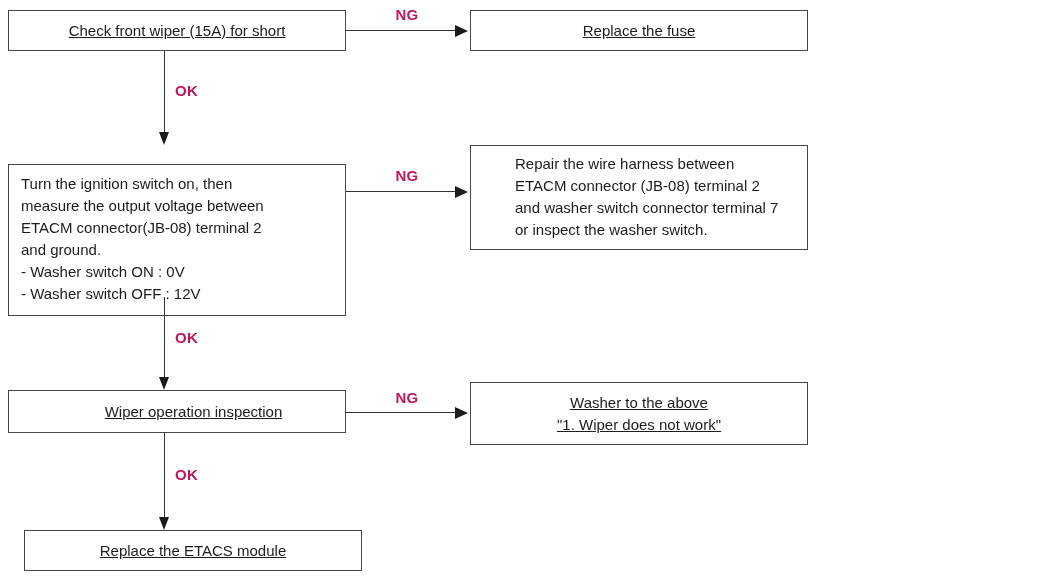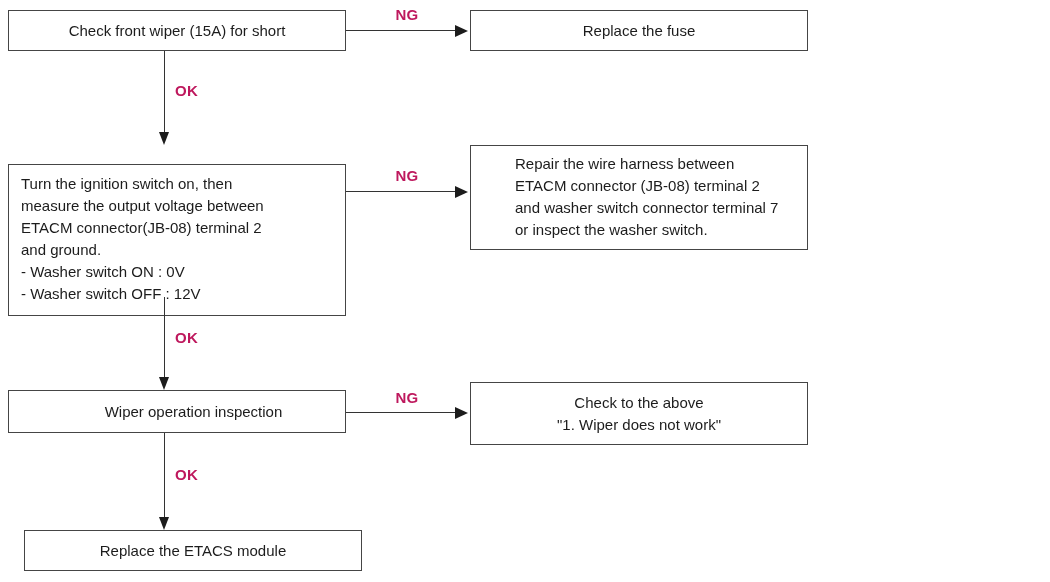--- a/index.html
+++ b/index.html
@@ -19,20 +19,21 @@
     background: #ffffff;
     font-size: 15px;
     line-height: 22px;
   }
   .fc-box.centered {
     display: flex;
     flex-direction: column;
     align-items: center;
     justify-content: center;
     text-align: right;
+    text-decoration: underline;
   }
   .fc-box.left-text {
     text-align: left;
     padding: 8px 12px;
   }
   .hline {
     position: absolute;
     height: 0;
     border-top: 1.5px solid #333333;
   }
@@ -111,21 +112,21 @@
 
   <div class="fc-box centered" style="left:8px; top:390px; width:338px; height:43px;padding-left:33px;">
     <span>Wiper operation inspection</span>
   </div>
 
   <div class="hline" style="left:346px; top:412px; width:112px;"></div>
   <div class="arrow-right" style="left:455px; top:407px;"></div>
   <div class="edge-label ng" style="left:346px; top:389px;">NG</div>
 
   <div class="fc-box centered" style="left:470px; top:382px; width:338px; height:63px;">
-    <div>Check to the above</div>
+    <div>Washer to the above</div>
     <div>"1. Wiper does not work"</div>
   </div>
 
   <div class="vline" style="left:163.5px; top:433px; height:84px;"></div>
   <div class="arrow-down" style="left:158.5px; top:517px;"></div>
   <div class="edge-label" style="left:175px; top:466px;">OK</div>
 
   <div class="fc-box centered" style="left:24px; top:530px; width:338px; height:41px;">
     <span>Replace the ETACS module</span>
   </div>

